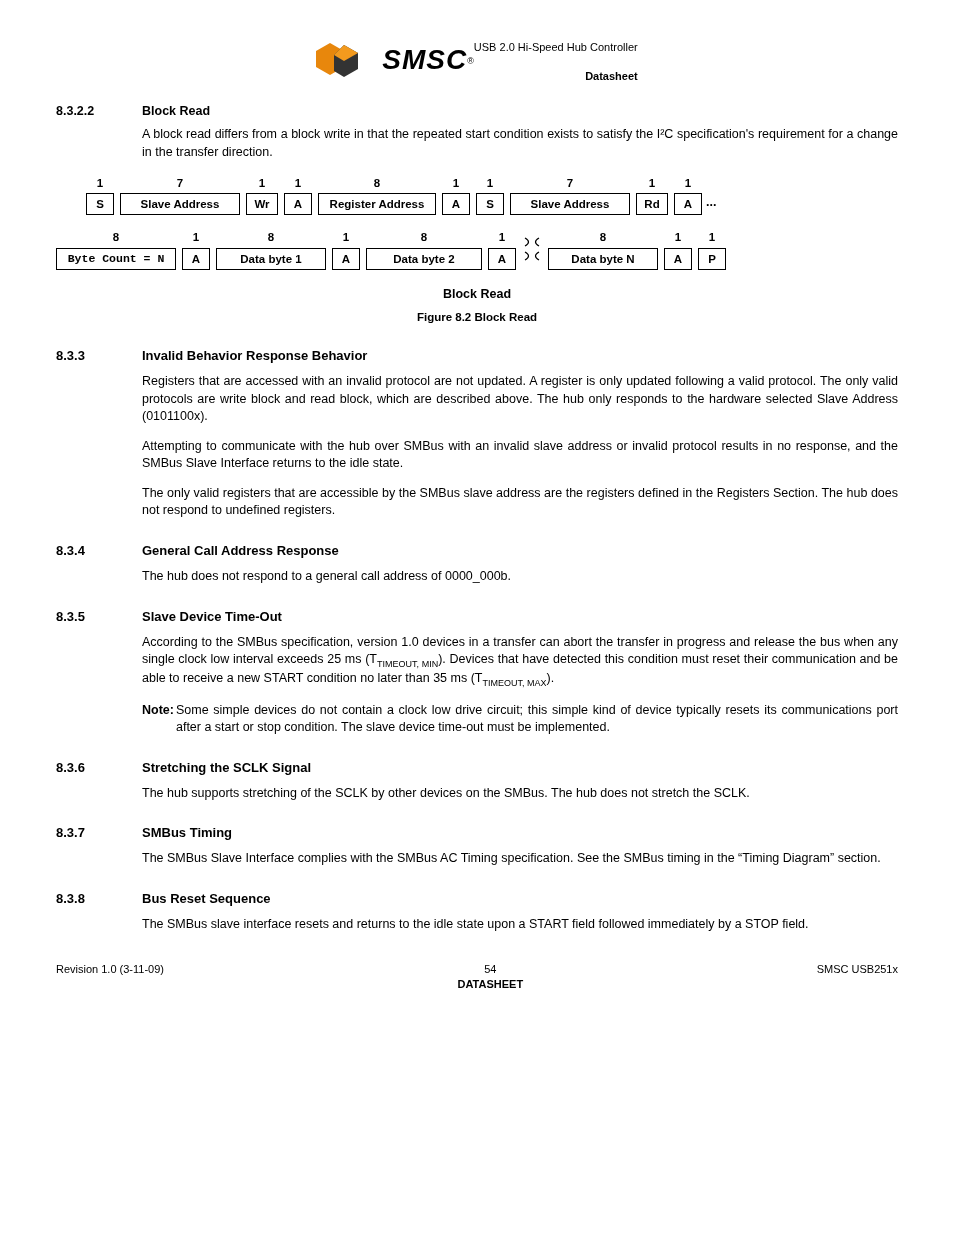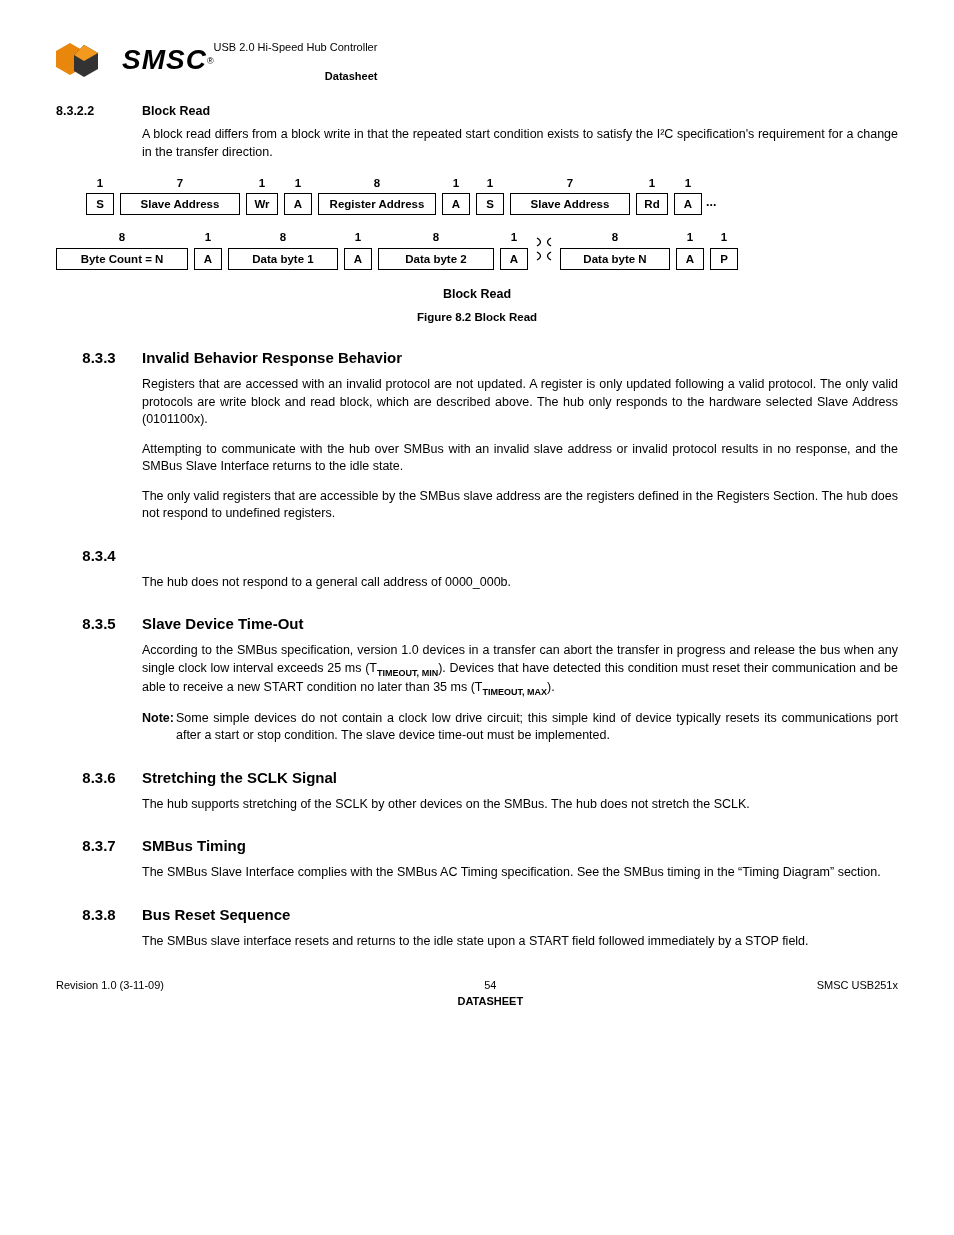--- a/index.html
+++ b/index.html
@@ -7,21 +7,21 @@
     font-size: 12.5px;
     color: #000;
     margin: 0;
     padding: 40px 56px 30px 56px;
     width: 954px;
     box-sizing: border-box;
     line-height: 1.4;
   }
   .header-row {
     display: flex;
-    justify-content: flex-start;
+    justify-content: center;
     align-items: flex-start;
     margin-bottom: 18px;
   }
   .logo {
     display: flex;
     align-items: center;
     gap: 10px;
   }
   .logo-text {
     font-family: Arial, sans-serif;
@@ -43,36 +43,36 @@
     margin-bottom: 6px;
   }
   .sec-num {
     width: 86px;
     flex-shrink: 0;
     font-weight: bold;
   }
   .sec-title {
     font-weight: bold;
   }
-  .sec-h3 { font-size: 15px; margin-top: 22px; margin-bottom: 8px; text-align: center;}
+  .sec-h3 { font-size: 13px; margin-top: 22px; margin-bottom: 8px;}
   .sec-h4 { font-size: 12.5px; }
   .body-text {
     margin-left: 86px;
     text-align: justify;
     margin-bottom: 12px;
   }
   .note {
     margin-left: 86px;
     display: flex;
     gap: 2px;
     text-align: justify;
     margin-bottom: 12px;
   }
   .note-label { font-weight: bold; flex-shrink:0; }
-  sub { font-size: 9px; font-weight: bold; }
+  sub { font-size: 9px; }
   sup { font-size: 9px; }
   .diagram {
     margin: 14px 0 6px 0;
   }
   .diag-row {
     display: flex;
     align-items: flex-end;
     margin-bottom: 14px;
   }
   .diag-cell {
@@ -207,21 +207,21 @@
       <div class="diag-gap"></div>
       <div class="diag-cell">
         <div class="diag-top">1</div>
         <div class="diag-box" style="width: 28px;">A</div>
       </div>
       <div class="dots">...</div>
     </div>
   <div class="diag-row" id="diag-row2">
       <div class="diag-cell">
         <div class="diag-top">8</div>
-        <div class="diag-box" style="width: 132px;">Byte Count = N</div>
+        <div class="diag-box" style="width: 120px; font-family: Liberation Mono, monospace;">Byte Count = N</div>
       </div>
       <div class="diag-gap"></div>
       <div class="diag-cell">
         <div class="diag-top">1</div>
         <div class="diag-box" style="width: 28px;">A</div>
       </div>
       <div class="diag-gap"></div>
       <div class="diag-cell">
         <div class="diag-top">8</div>
         <div class="diag-box" style="width: 110px;">Data byte 1</div>
@@ -268,20 +268,21 @@
 <div class="section sec-h3">
   <div class="sec-num">8.3.3</div>
   <div class="sec-title">Invalid Behavior Response Behavior</div>
 </div>
 <div class="body-text">Registers that are accessed with an invalid protocol are not updated. A register is only updated following a valid protocol. The only valid protocols are write block and read block, which are described above. The hub only responds to the hardware selected Slave Address (0101100x).</div>
 <div class="body-text">Attempting to communicate with the hub over SMBus with an invalid slave address or invalid protocol results in no response, and the SMBus Slave Interface returns to the idle state.</div>
 <div class="body-text">The only valid registers that are accessible by the SMBus slave address are the registers defined in the Registers Section. The hub does not respond to undefined registers.</div>
 
 <div class="section sec-h3">
   <div class="sec-num">8.3.4</div>
+  <div class="sec-title">General Call Address Response</div>
 </div>
 <div class="body-text">The hub does not respond to a general call address of 0000_000b.</div>
 
 <div class="section sec-h3">
   <div class="sec-num">8.3.5</div>
   <div class="sec-title">Slave Device Time-Out</div>
 </div>
 <div class="body-text">
   <span>According to the SMBus specification, version 1.0 devices in a transfer can abort the transfer in progress and release the bus when any single clock low interval exceeds 25 ms (T</span><sub>TIMEOUT, MIN</sub><span>). Devices that have detected this condition must reset their communication and be able to receive a new START condition no later than 35 ms (T</span><sub>TIMEOUT, MAX</sub><span>).</span>
 </div>

